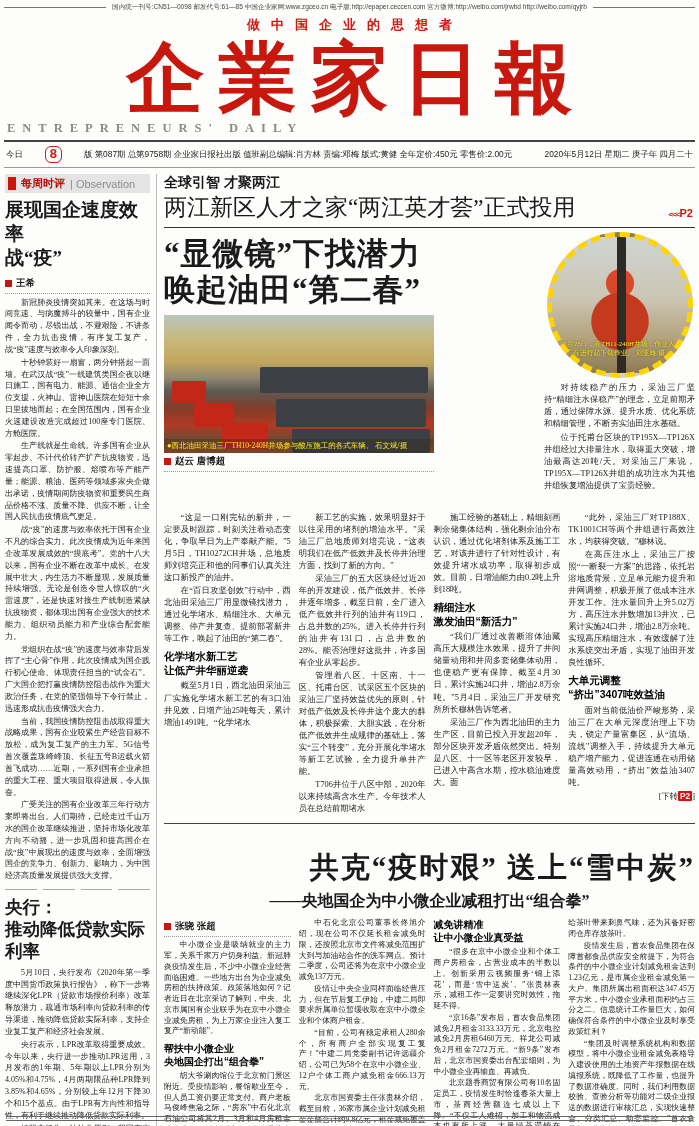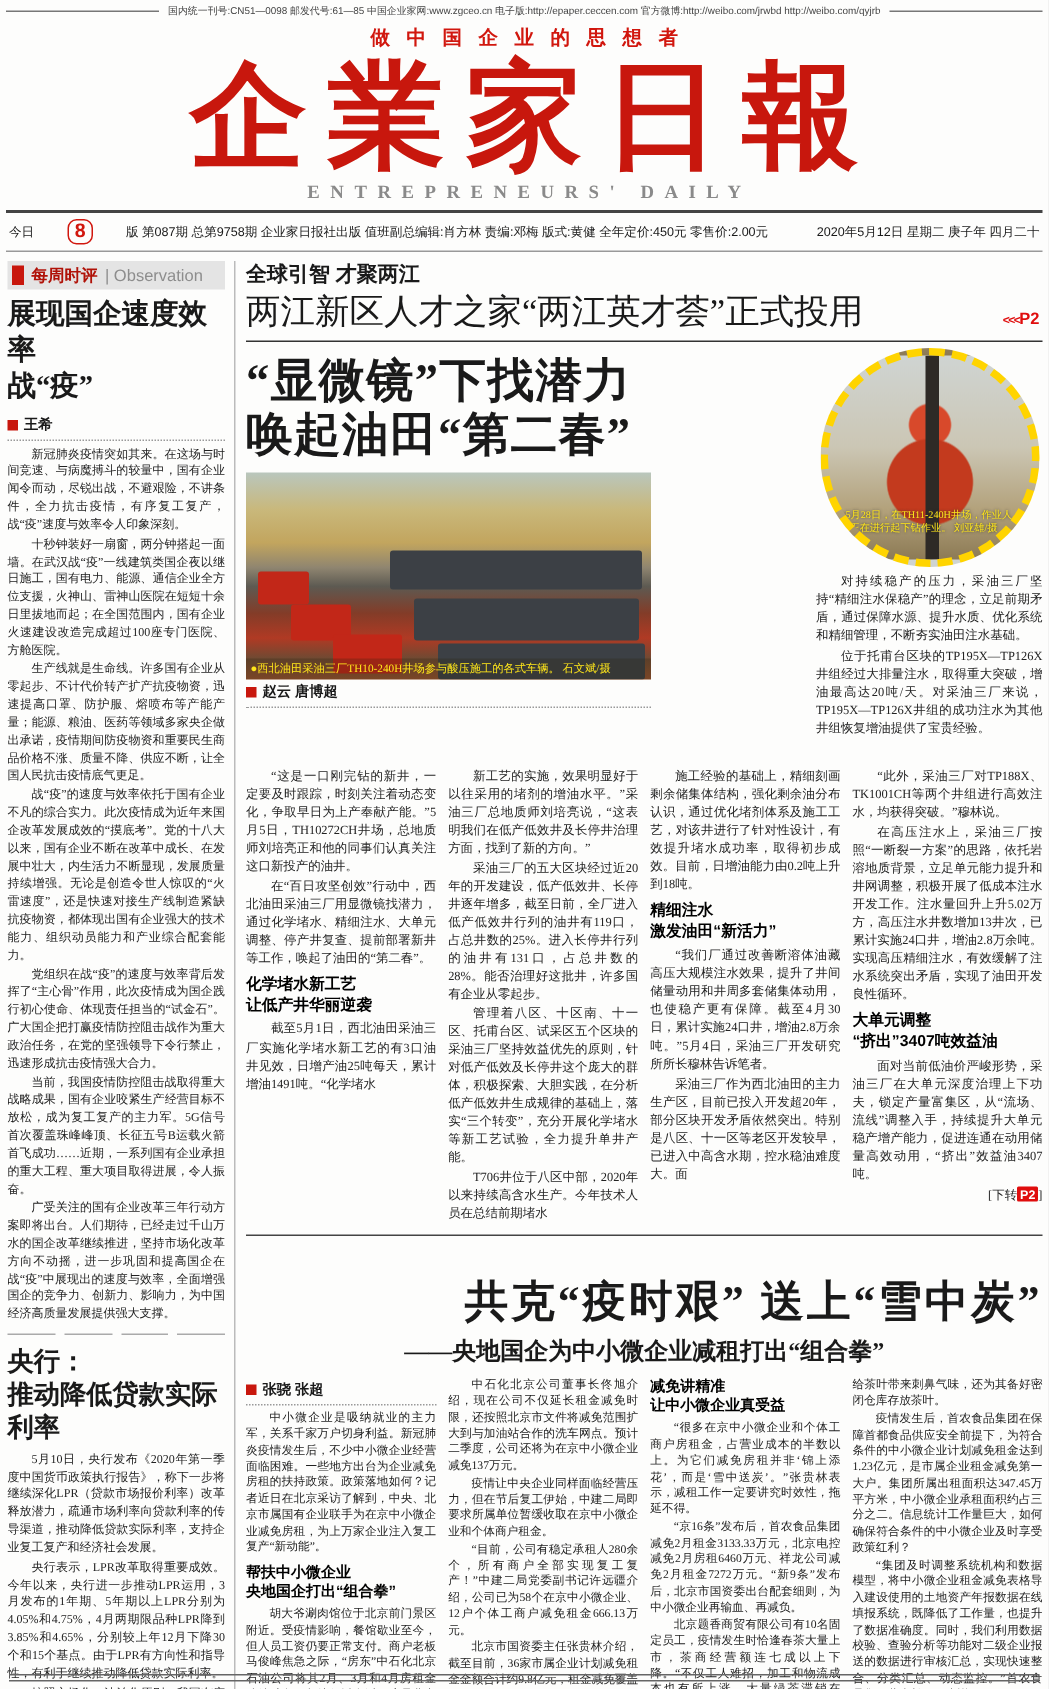--- a/index.html
+++ b/index.html
@@ -15,21 +15,21 @@
   .topline{ display:flex; align-items:center; gap:6px; padding:3px 4px 1px; }
   .topline .rule{ flex:1; border-top:1px solid #777; height:0; }
   .topline-text{ font-size:6.6px; color:#444; white-space:nowrap;
     font-family:"Liberation Sans","DejaVu Sans",sans-serif; }
   .slogan{ text-align:center; color:#d1170e; font-weight:bold; font-size:13px;
     letter-spacing:11px; padding:3px 0 0 11px;
     font-family:"Liberation Sans","DejaVu Sans",sans-serif; }
   .masthead{ text-align:center; color:#c8170d; font-size:78px; line-height:1.12;
     font-weight:bold; letter-spacing:14px; padding-left:14px;
     font-family:"DejaVu Serif","Liberation Serif",serif; }
-  .masthead-en{ text-align:center; color:#8a8a8a; font-weight:bold; font-size:12.5px;
+  .masthead-en{ color:#8a8a8a; font-weight:bold; font-size:12.5px;
     letter-spacing:7px; padding:0 0 4px 7px; }
   .infobar{ display:flex; align-items:center; gap:22px; margin:0 4px;
     border-top:2px solid #444; border-bottom:1px solid #999;
     font-size:8.4px; padding:4px 2px;
     font-family:"Liberation Sans","DejaVu Sans",sans-serif; }
   .pagebox{ color:#d1170e; border:1.5px solid #d1170e; border-radius:6px;
     font-size:13px; font-weight:bold; padding:0 4px; line-height:1.15; }
   .infobar .date{ margin-left:auto; white-space:nowrap; }
   
   .content{ display:flex; padding:6px 4px 0; }
@@ -265,21 +265,21 @@
             <p class="body-p">中石化北京公司董事长佟旭介绍，现在公司不仅延长租金减免时限，还按照北京市文件将减免范围扩大到与加油站合作的洗车网点。预计二季度，公司还将为在京中小微企业减免137万元。</p>
             <p class="body-p">疫情让中央企业同样面临经营压力，但在节后复工伊始，中建二局即要求所属单位暂缓收取在京中小微企业和个体商户租金。</p>
             <p class="body-p">“目前，公司有稳定承租人280余个，所有商户全部实现复工复产！”中建二局党委副书记许远疆介绍，公司已为58个在京中小微企业、12户个体工商户减免租金666.13万元。</p>
             <p class="body-p">北京市国资委主任张贵林介绍，截至目前，36家市属企业计划减免租金金额合计约9.8亿元，租金减免覆盖北京市所有行政区，涉及中小微企业及个体工商户2.36万余家。根据国务院国资委初步统计，一季度该委监管的中央企业驻京单位累计为北京市中小微企业和个体工商户减免房租2.9亿元，缓收房租2.5亿元。</p>
           </div>
           <div class="mid-col">
             <div class="subhead" style="margin-top:0">
               <div>减免讲精准</div>
               <div>让中小微企业真受益</div>
             </div>
-            <p class="body-p">“很多在京中小微企业和个体工商户房租金，占营业成本的半数以上。为它们减免房租并非‘锦上添花’，而是‘雪中送炭’。”张贵林表示，减租工作一定要讲究时效性，拖延不得。</p>
+            <p class="body-p">“很多在京中小微企业和个体工商户房租金，占营业成本的半数以上。创新采用云视频服务‘锦上添花’，而是‘雪中送炭’。”张贵林表示，减租工作一定要讲究时效性，拖延不得。</p>
             <p class="body-p">“京16条”发布后，首农食品集团减免2月租金3133.33万元，北京电控减免2月房租6460万元、祥龙公司减免2月租金7272万元。“新9条”发布后，北京市国资委出台配套细则，为中小微企业再输血、再减负。</p>
             <p class="body-p">北京题香商贸有限公司有10名固定员工，疫情发生时恰逢春茶大量上市，茶商经营额连七成以上下降。“不仅工人难招，加工和物流成本也有所上涨，大量绿茶滞销在库。”公司总经理高腾华感叹，在茶城经营近20年，头一次遇到这么大的困难。</p>
 
           </div>
           <div class="mid-col">
             <p class="body-p" style="text-indent:0">给茶叶带来刺鼻气味，还为其备好密闭仓库存放茶叶。</p>
             <p class="body-p">疫情发生后，首农食品集团在保障首都食品供应安全前提下，为符合条件的中小微企业计划减免租金达到1.23亿元，是市属企业租金减免第一大户。集团所属出租面积达347.45万平方米，中小微企业承租面积约占三分之二。信息统计工作量巨大，如何确保符合条件的中小微企业及时享受政策红利？</p>
             <p class="body-p">“集团及时调整系统机构和数据模型，将中小微企业租金减免表格导入建设使用的土地资产年报数据在线填报系统，既降低了工作量，也提升了数据准确度。同时，我们利用数据校验、查验分析等功能对二级企业报送的数据进行审核汇总，实现快速整合、分类汇总、动态监控。”首农食品集团董事长王国丰说。</p>
             <p class="body-p">北京城建发挥自身科技企业优势，创新采用云视频服务“大礼包”、文创园“房租通”等帮扶形式，受到商户欢迎。“减免是房租，增强是信心。中小微企业也要化危为机，为首都经济建设做出更大贡献！”北京电子城集团北京汇智众和管理顾问公司副总经理张孚奇说。</p>
           </div>

